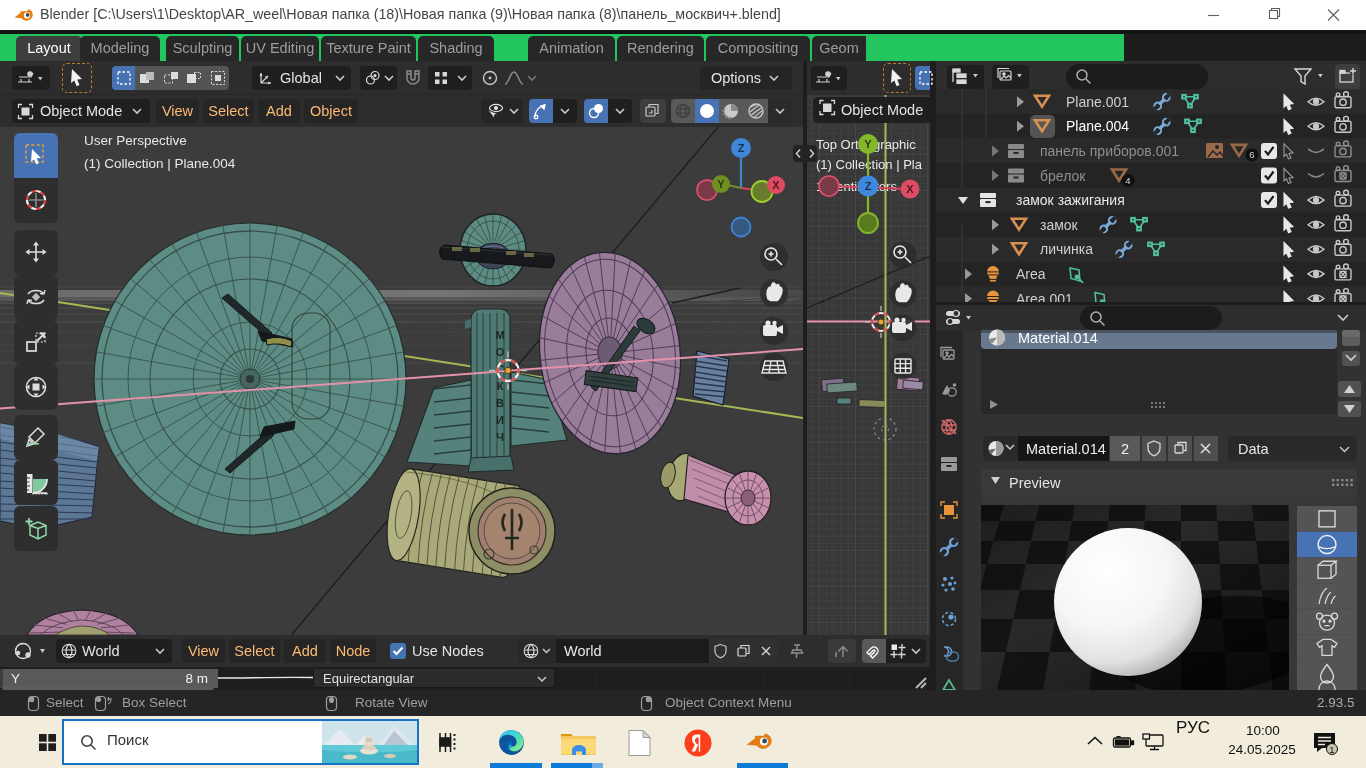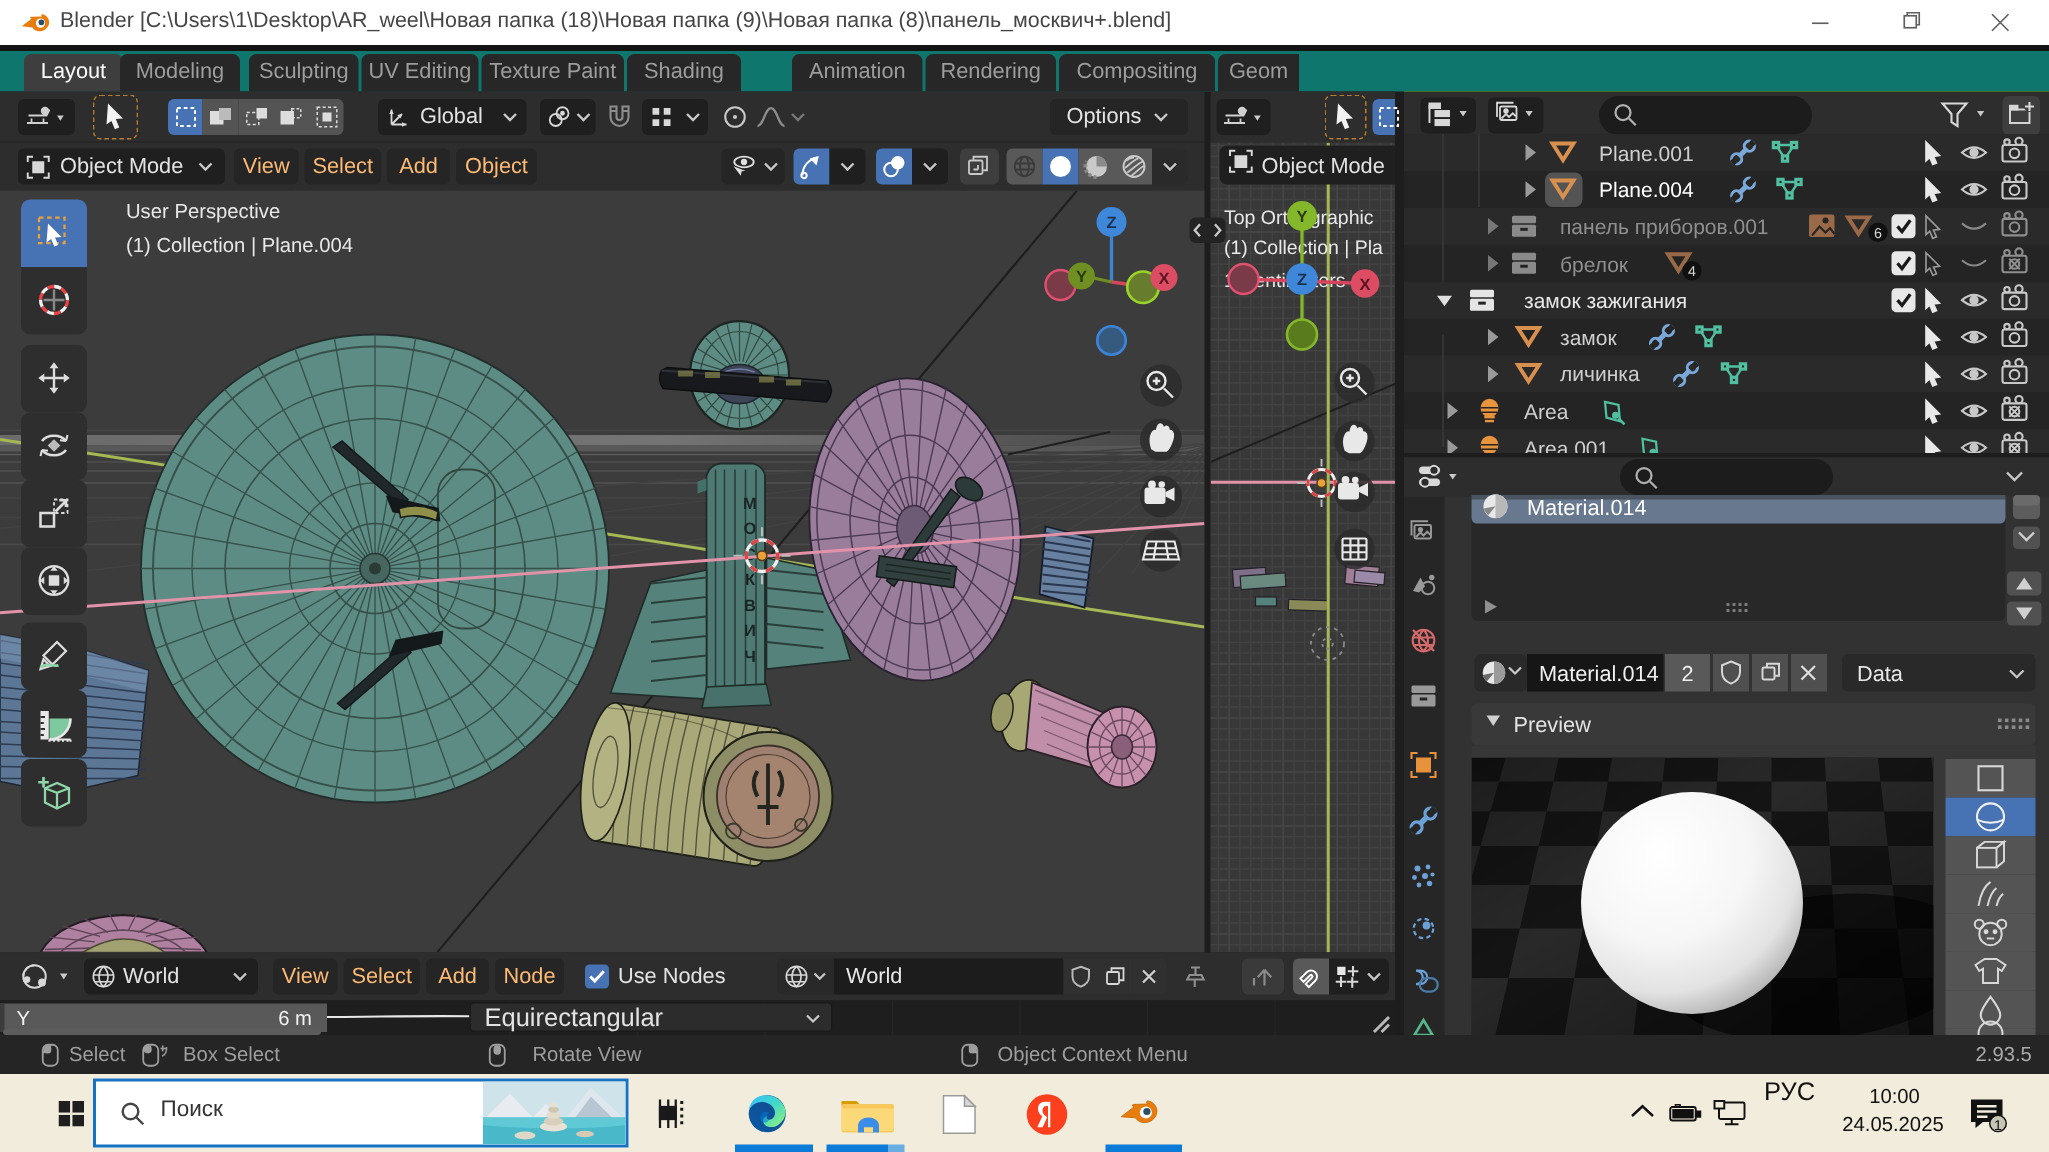--- a/index.html
+++ b/index.html
@@ -20,21 +20,21 @@
  <svg class="abs" style="left:1206px;top:0" width="160" height="30" viewBox="0 0 160 30">
   <g stroke="#5f5f5f" stroke-width="1.1" fill="none">
    <path d="M2 15.5 h11"></path>
    <rect x="63.5" y="10.5" width="8" height="8"></rect>
    <path d="M65.5 10.5 v-2 h8 v8 h-2"></path>
    <path d="M122 9.5 l11 11 M133 9.5 l-11 11"></path>
   </g>
  </svg>
 </div>
 
-<div class="abs" id="topbar" style="left:0;top:30px;width:1366px;height:31px;background:#0f766e">
+<div class="abs" id="topbar" style="left:0;top:30px;width:1124px;height:31px;background:#22c55e">
  <div class="abs" style="left:0;top:0;width:1366px;height:4px;background:#141414"></div>
  <style>.wtab{position:absolute;top:6px;height:25px;border-radius:5px 5px 0 0;background:#272727;color:#9d9d9d;font-size:14.5px;text-align:center;line-height:25px}</style>
  <div class="wtab" style="left:16px;width:66px;background:#3e3e3e;color:#fdfdfd">Layout</div>
  <div class="wtab" style="left:80px;width:80px">Modeling</div>
  <div class="wtab" style="left:166px;width:73px">Sculpting</div>
  <div class="wtab" style="left:241px;width:78px">UV Editing</div>
  <div class="wtab" style="left:321px;width:95px">Texture Paint</div>
  <div class="wtab" style="left:418px;width:76px">Shading</div>
  <div class="wtab" style="left:528px;width:87px">Animation</div>
  <div class="wtab" style="left:617px;width:87px">Rendering</div>
@@ -1274,24 +1274,24 @@
 
 <div class="abs" id="nodestrip" style="left:0;top:667px;width:930px;height:23px;background:#1e1e1e">
  <svg class="abs" style="left:0;top:0" width="930" height="23">
   <g stroke="#252525" stroke-width="1">
           <path d="M340 0 V23 M425 0 V23 M510 0 V23 M595 0 V23 M680 0 V23 M765 0 V23 M850 0 V23"></path>
         </g>
   <path d="M218 11 C 248 11 278 10 313 10.5" stroke="#e8e8e8" stroke-width="1.4" fill="none"></path>
  </svg>
  <div class="abs" style="left:0;top:2px;width:218px;height:19px;background:#595959;border-left:3px solid #3c3c3c">
   <div class="abs tx" style="left:8px;top:0;font-size:13.5px;color:#f2f2f2;line-height:19px">Y</div>
-  <div class="abs tx" style="right:10px;top:0;font-size:13.5px;color:#f2f2f2;line-height:19px">6 m</div>
+  <div class="abs tx" style="right:10px;top:0;font-size:13.5px;color:#f2f2f2;line-height:19px">8 m</div>
  </div>
  <div class="abs" style="left:313px;top:1px;width:242px;height:20px;background:#2c2c2c;border:1px solid #1a1a1a;border-radius:3px">
-  <div class="abs tx" style="left:9px;top:0;font-size:17px;color:#e3e3e3;line-height:19px">Equirectangular</div>
+  <div class="abs tx" style="left:9px;top:0;font-size:13px;color:#e3e3e3;line-height:19px">Equirectangular</div>
   <svg class="abs" style="left:222px;top:6px" width="12" height="9" viewBox="0 0 12 9">
           <path d="M2 2 l4 4 4-4" stroke="#c9c9c9" stroke-width="1.5" fill="none"></path>
         </svg>
  </div>
  <div class="abs" style="left:2px;top:19px;width:212px;height:4px;background:#5c5c5c;border-radius:2px"></div>
  <svg class="abs" style="left:912px;top:8px" width="16" height="14" viewBox="0 0 16 14">
         <path d="M4 13 L14 3 M9 13 L14 8" stroke="#b8b8b8" stroke-width="2"></path>
       </svg>
 </div>
 

